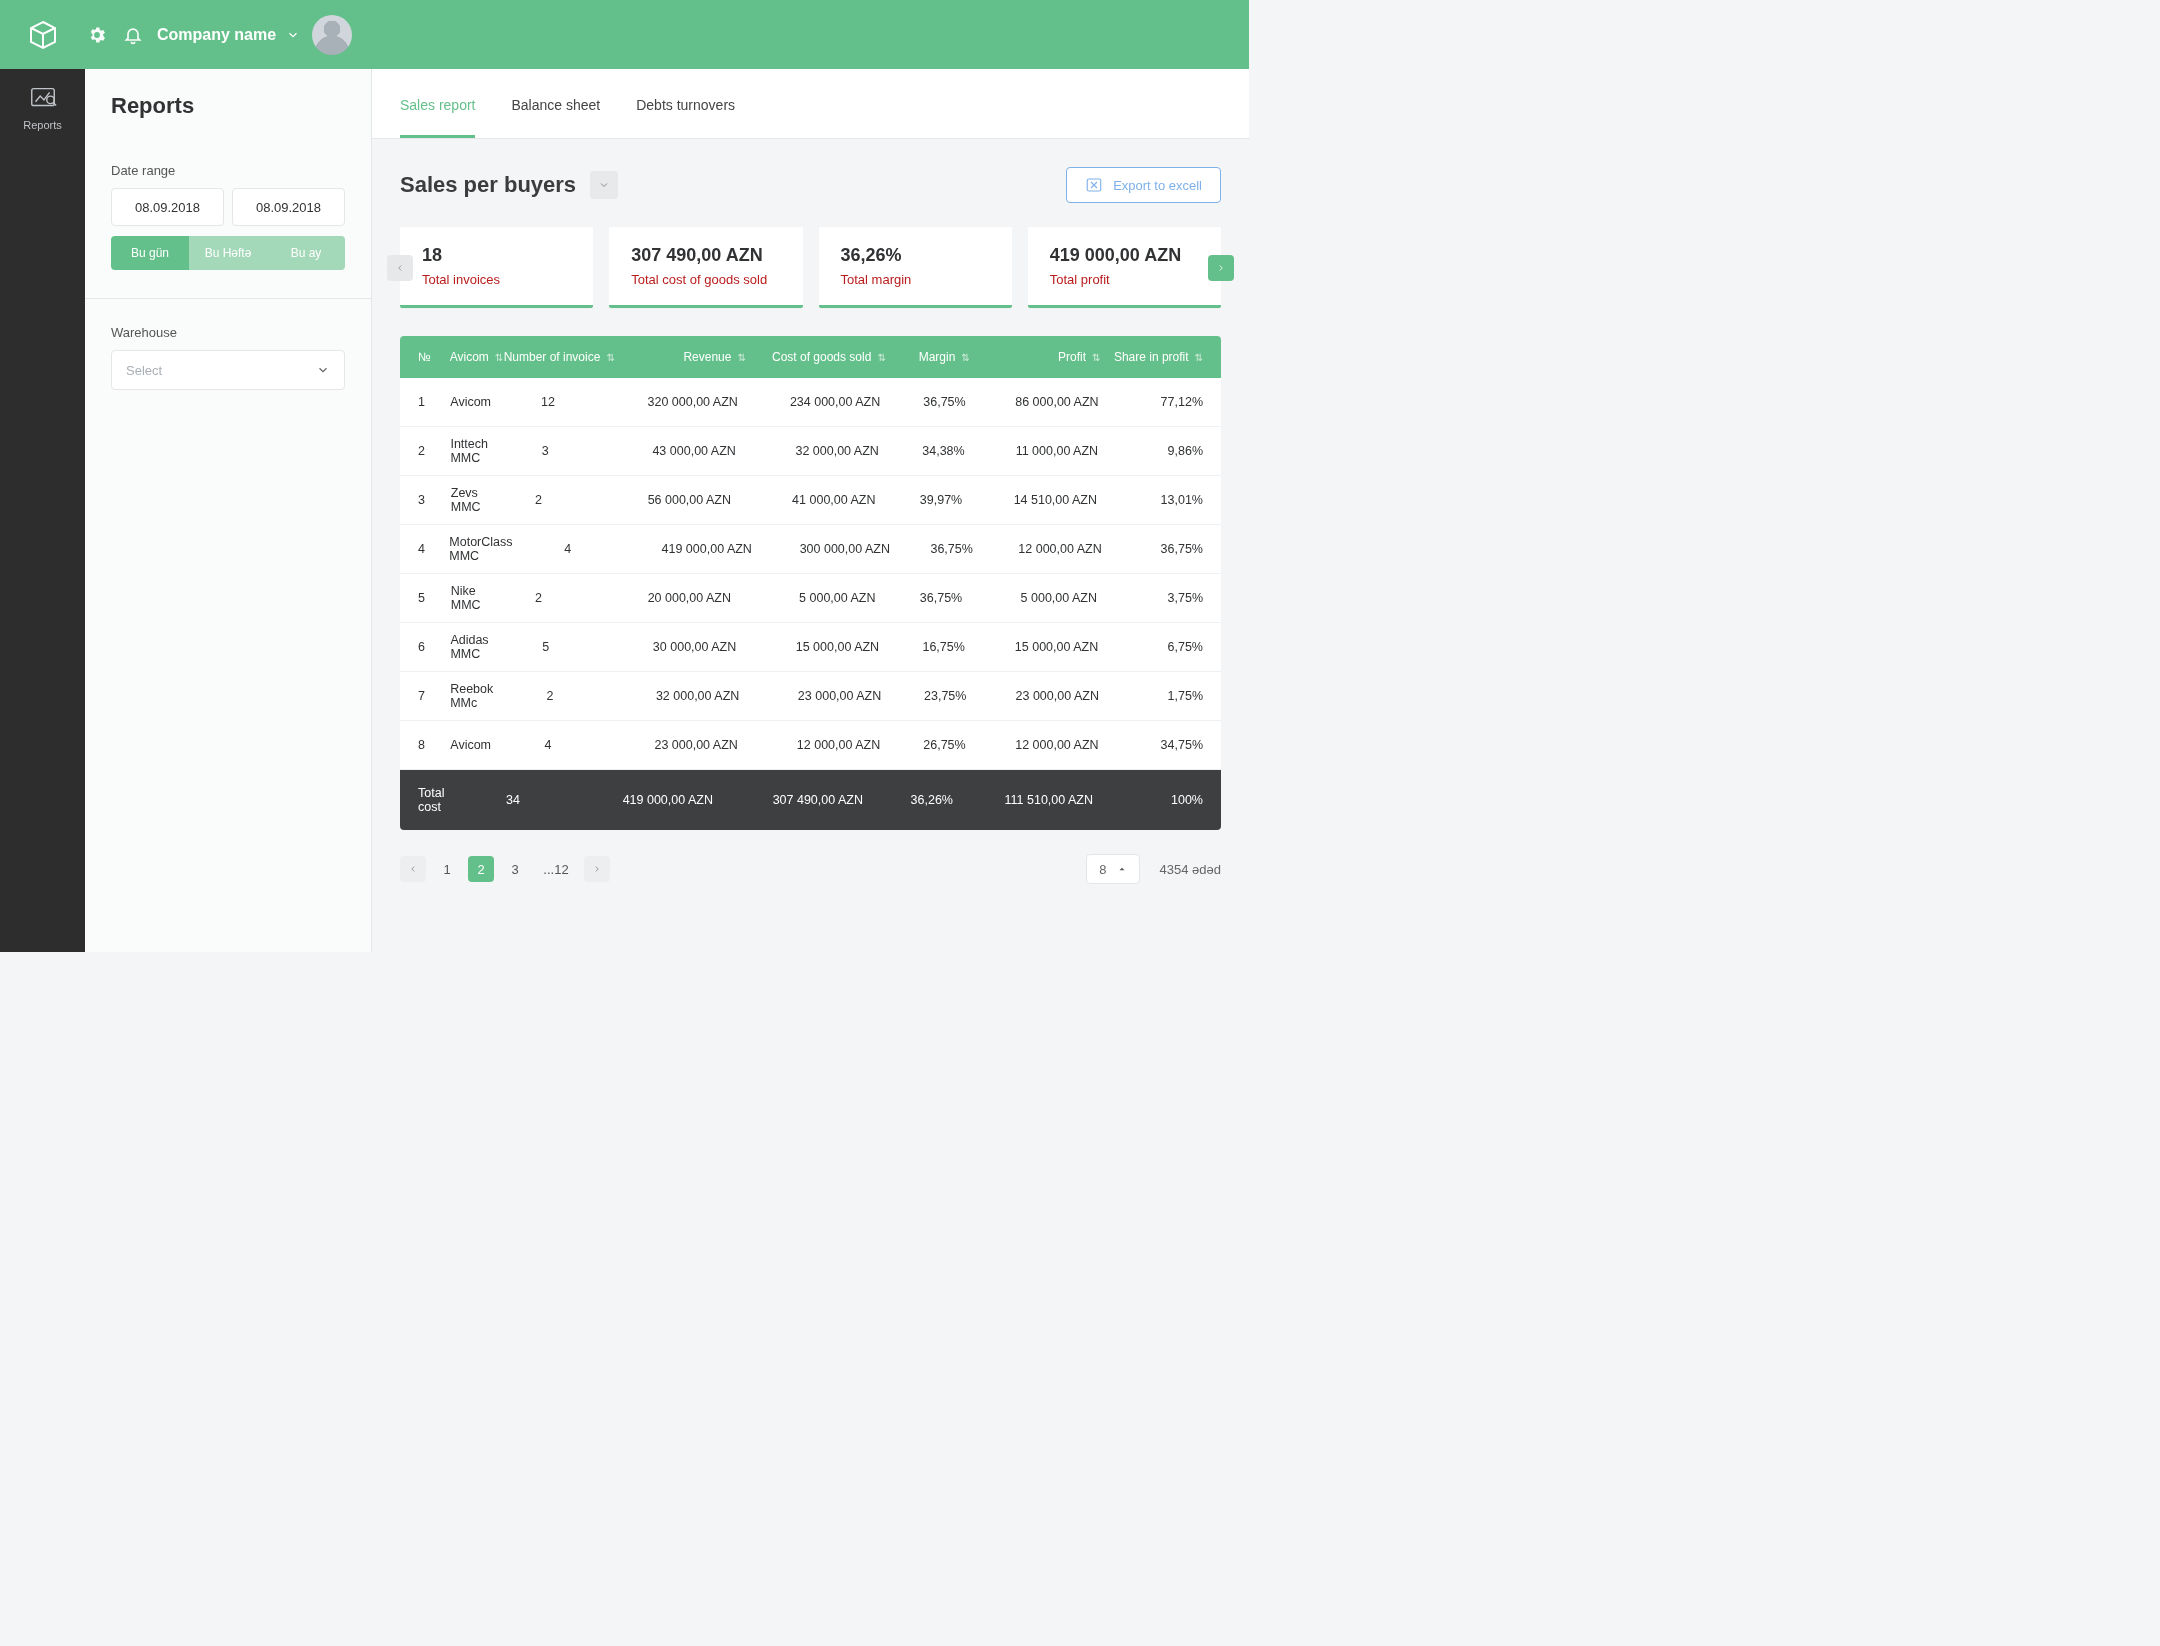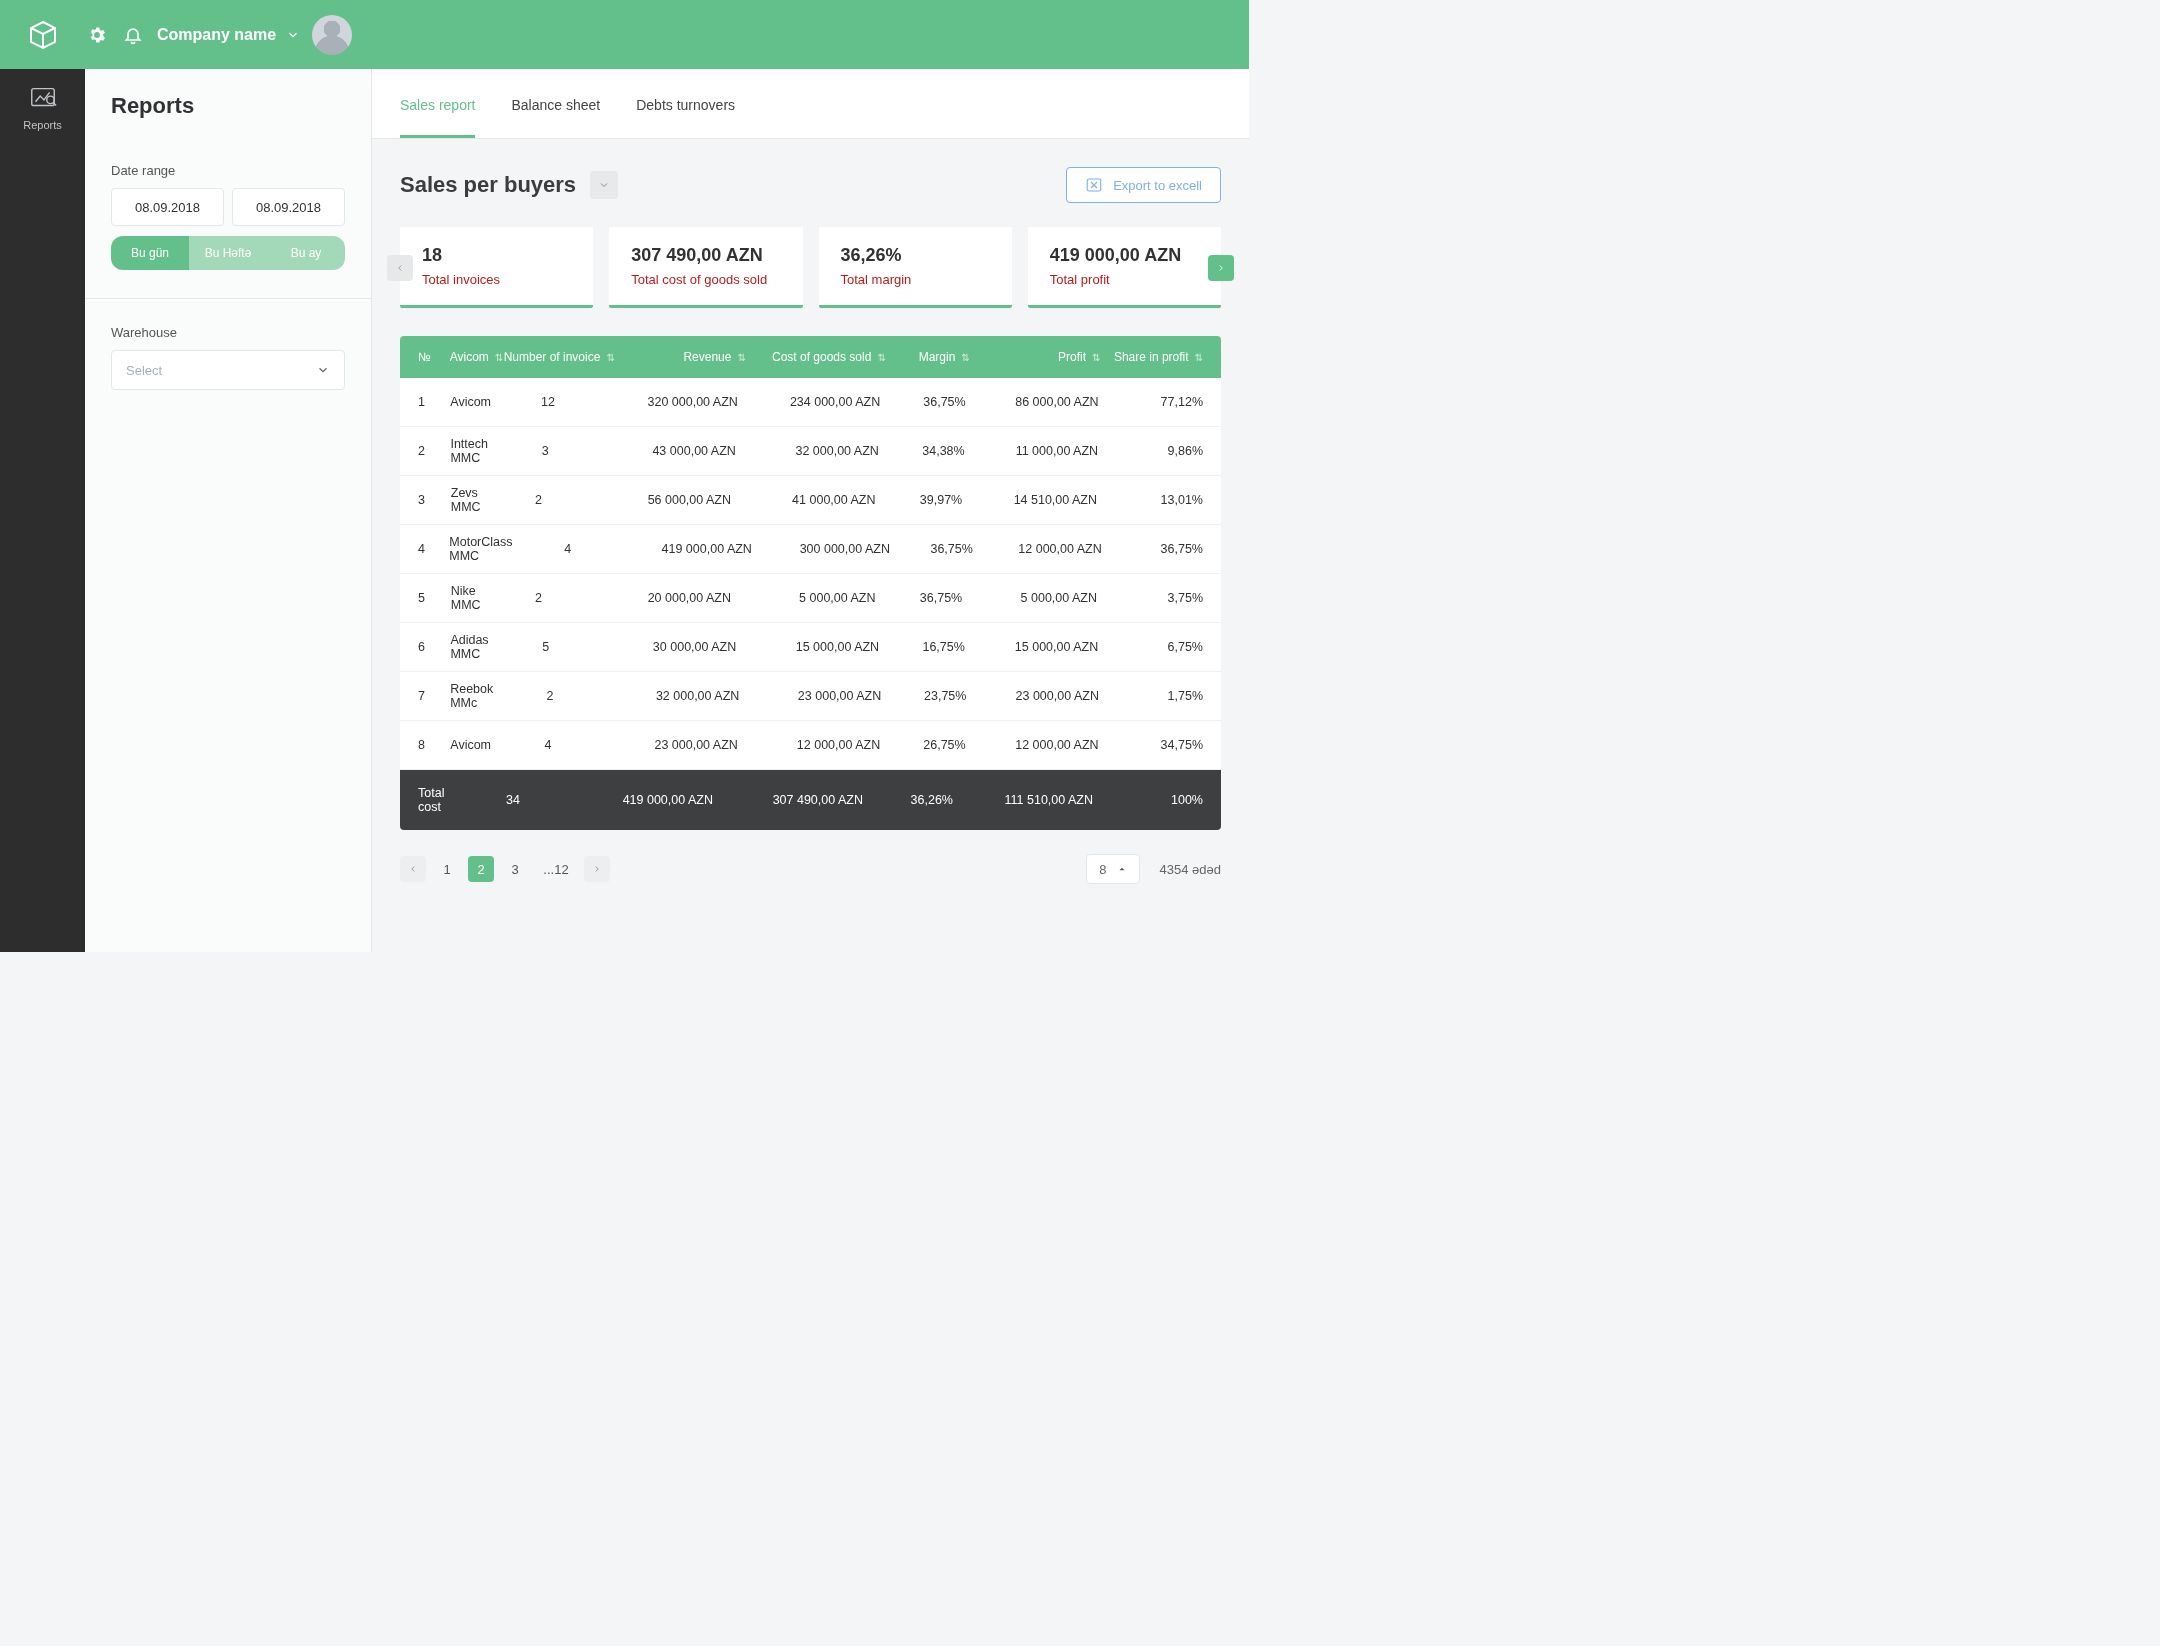--- a/index.html
+++ b/index.html
@@ -38,21 +38,21 @@
   .nav{width:85px;background:var(--dark-nav);color:#c0c4c8;display:flex;flex-direction:column;align-items:center;padding-top:14px;}
   .nav-item{display:flex;flex-direction:column;align-items:center;gap:6px;cursor:pointer;}
   .nav-item span{font-size:11px;}
 
   
   .filters{width:287px;background:#fafbfb;border-right:1px solid var(--border);padding:24px 26px;}
   .filters h1{margin:0 0 44px 0;font-size:22px;font-weight:700;color:var(--text);}
   .filter-label{font-size:13px;color:#555;margin-bottom:10px;}
   .date-inputs{display:flex;gap:8px;margin-bottom:10px;}
   .date-input{flex:1;border:1px solid var(--border);background:white;border-radius:4px;height:38px;display:flex;align-items:center;justify-content:center;font-size:13px;cursor:pointer;}
-  .range-toggle{display:flex;border-radius:12px;overflow:hidden;margin-bottom:28px;}
+  .range-toggle{display:flex;border-radius:4px;overflow:hidden;margin-bottom:28px;}
   .toggle-btn{flex:1;height:34px;display:flex;align-items:center;justify-content:center;font-size:12px;color:white;background:var(--green-light);cursor:pointer;}
   .toggle-btn.active{background:var(--green);}
   .divider{height:1px;background:var(--border);margin:0 -26px 26px;}
   .select-box{border:1px solid var(--border);background:white;border-radius:4px;height:40px;display:flex;align-items:center;justify-content:space-between;padding:0 14px;font-size:13px;color:#a9afb5;cursor:pointer;}
 
   
   .main{flex:1;display:flex;flex-direction:column;overflow:hidden;}
   .tabs{background:white;border-bottom:1px solid var(--border);height:70px;display:flex;align-items:flex-end;padding:0 28px;gap:36px;}
   .tab{padding:0 0 22px 0;font-size:14px;color:#444;cursor:pointer;border-bottom:3px solid transparent;}
   .tab.active{color:var(--green);border-bottom-color:var(--green);}

